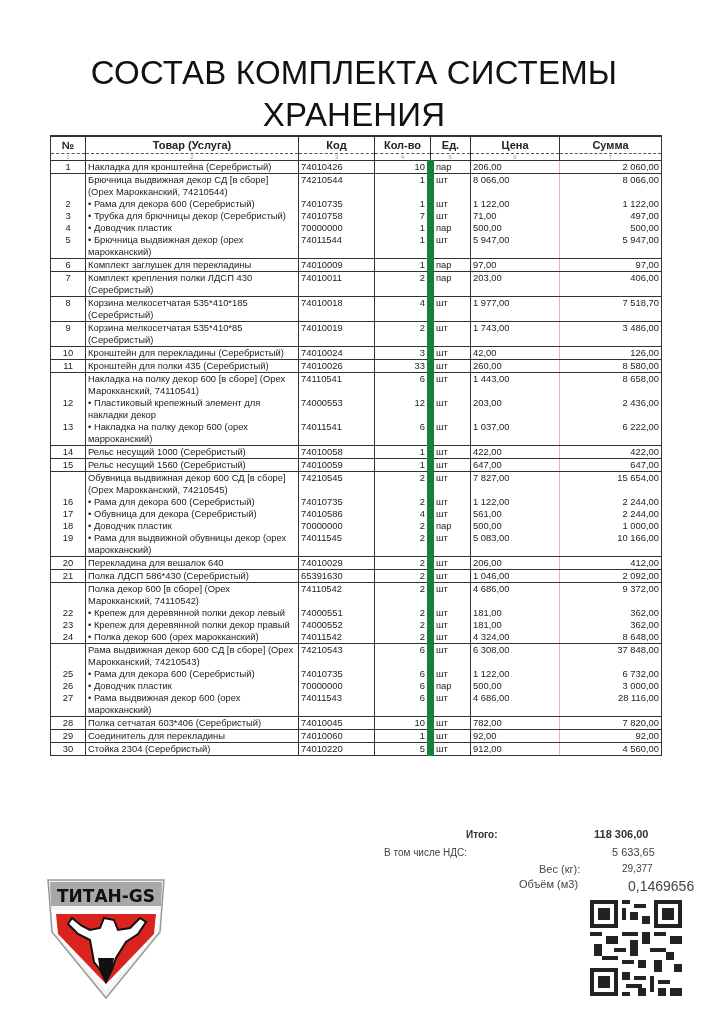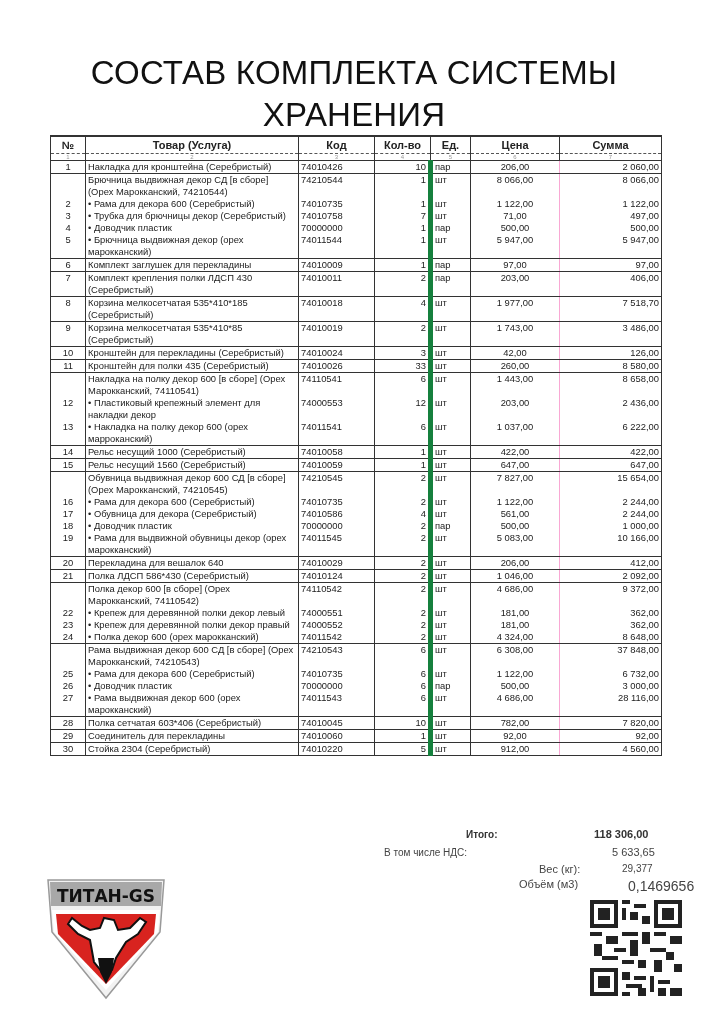--- a/index.html
+++ b/index.html
@@ -6,22 +6,22 @@
   body { width:708px; height:1024px; position:relative; overflow:hidden; font-family:"Liberation Sans", sans-serif; color:#222; }
   .title { position:absolute; left:0; top:52px; width:708px; text-align:center; font-family:"Liberation Sans", sans-serif; font-size:33px; line-height:42px; color:#111; letter-spacing:0.2px; }
   table.inv { position:absolute; left:50px; top:135px; width:611px; border-collapse:collapse; font-size:9.4px; line-height:12px; table-layout:fixed; }
   table.inv td, table.inv th { padding:0 2px; vertical-align:top; }
   th { font-weight:bold; font-size:11px; color:#222; text-align:center; height:16px; line-height:16px; }
   .hdr th { border-left:1px solid #333; border-right:1px solid #333; border-top:2px solid #333; }
   .idx td { color:#999; font-size:6px; height:6px; line-height:6px; text-align:center; border-top:1px dashed #555; border-bottom:1px solid #333; border-left:1px solid #333; border-right:1px solid #333; }
   td.c-num { text-align:center; }
   td.c-code { border-left:1px solid #333; }
   td.c-qty { text-align:right; border-left:1px solid #333; }
-  td.c-unit { border-left:5px solid #15803d; }
-  td.c-price { text-align:center; border-left:1px solid #333; }
+  td.c-unit { border-left:7px solid #15803d; }
+  td.c-price { text-align:left; border-left:1px solid #333; }
   td.c-sum { text-align:right; border-left:1px solid #f9a8d4; border-right:1px solid #333; }
   td.c-name { border-left:1px solid #333; }
   td.c-num { border-left:1px solid #333; }
   tr.grp-end td { border-bottom:1px solid #333; }
   .sub { padding-left:12px; }
   .totals { position:absolute; font-size:10px; color:#444; }
   .totals .lbl, .totals .val { position:absolute; white-space:nowrap; }
   .logo { position:absolute; left:42px; top:872px; width:128px; height:130px; }
   .qr { position:absolute; left:590px; top:900px; width:92px; height:96px; }
 </style>
@@ -267,21 +267,21 @@
         <td class="c-name">Перекладина для вешалок 640</td>
         <td class="c-code">74010029</td>
         <td class="c-qty">2</td>
         <td class="c-unit">шт</td>
         <td class="c-price">206,00</td>
         <td class="c-sum">412,00</td>
       </tr>
       <tr class="grp-end">
         <td class="c-num">21</td>
         <td class="c-name">Полка ЛДСП 586*430 (Серебристый)</td>
-        <td class="c-code">74010124</td>
+        <td class="c-code">65391630</td>
         <td class="c-qty">2</td>
         <td class="c-unit">шт</td>
         <td class="c-price">1 046,00</td>
         <td class="c-sum">2 092,00</td>
       </tr>
       <tr>
         <td class="c-num"></td>
         <td class="c-name">Полка декор 600 [в сборе] (Орех Марокканский, 74110542)</td>
         <td class="c-code">74110542</td>
         <td class="c-qty">2</td>

